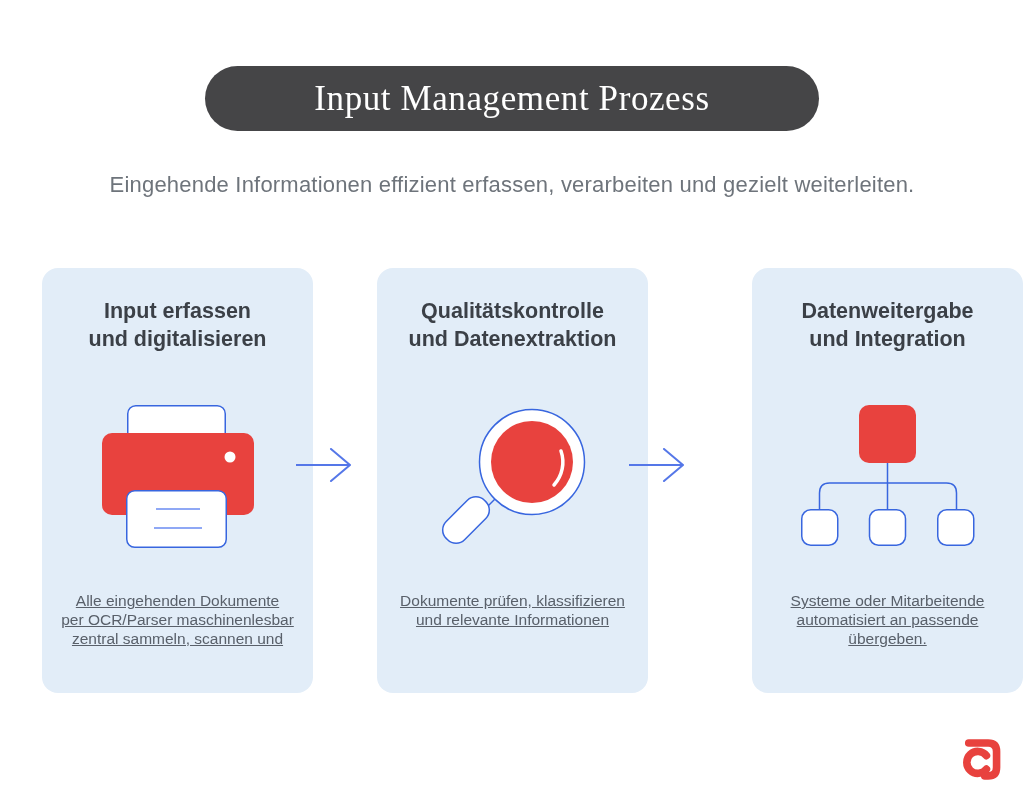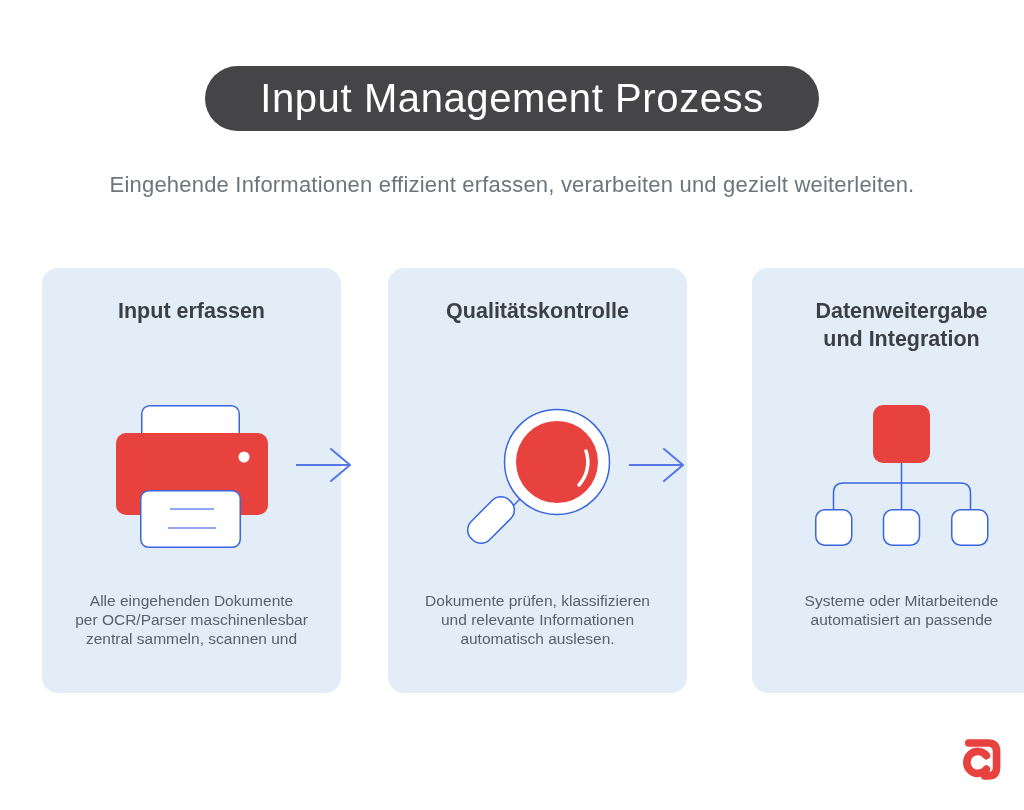--- a/index.html
+++ b/index.html
@@ -24,50 +24,50 @@
     overflow:hidden;
   }
   .canvas{position:absolute;left:0;top:0;width:1024px;height:810px;background:var(--page-bg);}
 
   .title-pill{
     position:absolute;left:205px;top:66px;width:614px;height:65px;
     background:var(--banner-bg);border-radius:33px;
     display:flex;align-items:center;justify-content:center;
   }
   .title-pill span{
-    color:var(--banner-text);font-size:40px;font-weight:500;letter-spacing:0.6px;
+    color:var(--banner-text);font-size:35px;font-weight:500;letter-spacing:0.6px;font-family:Liberation Serif, serif;
   }
 
   .subtitle{
     position:absolute;left:0;top:172px;width:1024px;text-align:center;
     font-size:22px;color:var(--subtitle-text);letter-spacing:0.2px;
   }
 
   .card{
-    position:absolute;top:268px;width:299px;height:425px;
+    position:absolute;top:268px;width:271px;height:425px;
     background:var(--card-bg);border-radius:16px;
   }
   .card-1{left:42px;}
-  .card-2{left:377px;margin-left:11px;}
+  .card-2{left:377px;}
   .card-3{left:752px;}
 
   .card-heading{
     position:absolute;top:29px;left:0;right:0;text-align:center;
     font-size:21.5px;line-height:28px;font-weight:700;color:var(--heading-text);
   }
   .card-icon{
     position:absolute;top:137px;left:0;right:0;
     display:flex;justify-content:center;
   }
   .card-2 .card-icon{top:139px;}
   .card-desc{
     position:absolute;top:323px;left:0;right:0;text-align:center;
     font-size:15.5px;line-height:19px;color:var(--body-text);
   }
-  .card-desc div{white-space:nowrap;}
+  .card-desc div{white-space:nowrap;text-decoration:underline;}
 
   .arrow{position:absolute;top:448px;width:58px;height:34px;}
   .arrow-1{left:296px;}
   .arrow-2{left:629px;}
 
   .brand-logo{position:absolute;left:951px;top:731px;width:54px;height:56px;}
 </style>
 </head>
 <body>
 
@@ -75,20 +75,21 @@
 
   <div class="title-pill">
     <span>Input Management Prozess</span>
   </div>
 
   <div class="subtitle">Eingehende Informationen effizient erfassen, verarbeiten und gezielt weiterleiten.</div>
 
   <div class="card card-1">
     <div class="card-heading">
       <span>Input erfassen</span><br>
+      <span>und digitalisieren</span>
     </div>
     <div class="card-icon">
       <svg width="152" height="143" viewBox="0 0 152 143">
         <rect x="25.75" y="0.75" width="97.5" height="56" rx="8" style="fill:#ffffff;stroke:var(--line-blue);stroke-width:1.5"></rect>
         <rect x="0" y="28" width="152" height="82" rx="10" style="fill:var(--accent-red)"></rect>
         <circle cx="128" cy="52" r="5.5" style="fill:#ffffff"></circle>
         <rect x="24.75" y="85.75" width="99.5" height="56.5" rx="8" style="fill:#ffffff;stroke:var(--line-blue);stroke-width:1.5"></rect>
         <line x1="54" y1="104" x2="98" y2="104" style="stroke:var(--light-blue-line);stroke-width:2"></line>
         <line x1="52" y1="123" x2="100" y2="123" style="stroke:var(--light-blue-line);stroke-width:2"></line>
       </svg>
@@ -103,34 +104,34 @@
   <div class="arrow arrow-1">
     <svg width="58" height="34" viewBox="0 0 58 34">
       <line x1="0" y1="17" x2="53" y2="17" style="stroke:var(--arrow-blue);stroke-width:2"></line>
       <polyline points="35,1 54,17 35,33" style="fill:none;stroke:var(--arrow-blue);stroke-width:2;stroke-linecap:round;stroke-linejoin:round"></polyline>
     </svg>
   </div>
 
   <div class="card card-2">
     <div class="card-heading">
       <span>Qualitätskontrolle</span><br>
+      <span>und Datenextraktion</span>
     </div>
     <div class="card-icon">
       <svg width="148" height="142" viewBox="0 0 148 142">
         <line x1="56" y1="92" x2="46" y2="102" style="stroke:var(--line-blue);stroke-width:1.5"></line>
         <rect x="0" y="100" width="54" height="26" rx="12" transform="rotate(-45 27 113)" style="fill:#ffffff;stroke:var(--line-blue);stroke-width:1.5"></rect>
         <circle cx="93" cy="55" r="52.5" style="fill:#ffffff;stroke:var(--line-blue);stroke-width:1.5"></circle>
         <circle cx="93" cy="55" r="41" style="fill:var(--accent-red)"></circle>
         <path d="M122 44 A34 34 0 0 1 115 78" style="fill:none;stroke:#ffffff;stroke-width:3.5;stroke-linecap:round"></path>
       </svg>
     </div>
     <div class="card-desc">
       <div>Dokumente prüfen, klassifizieren</div>
       <div>und relevante Informationen</div>
-      <div>automatisch auslesen.</div>
     </div>
   </div>
 
   <div class="arrow arrow-2">
     <svg width="58" height="34" viewBox="0 0 58 34">
       <line x1="0" y1="17" x2="53" y2="17" style="stroke:var(--arrow-blue);stroke-width:2"></line>
       <polyline points="35,1 54,17 35,33" style="fill:none;stroke:var(--arrow-blue);stroke-width:2;stroke-linecap:round;stroke-linejoin:round"></polyline>
     </svg>
   </div>
 
@@ -145,20 +146,21 @@
         <line x1="86.5" y1="58" x2="86.5" y2="104" style="stroke:var(--line-blue);stroke-width:1.5"></line>
         <path d="M18.5 104 L18.5 88 Q18.5 78 28.5 78 L145.5 78 Q155.5 78 155.5 88 L155.5 104" style="fill:none;stroke:var(--line-blue);stroke-width:1.5"></path>
         <rect x="0.75" y="104.75" width="36" height="35.5" rx="9" style="fill:#ffffff;stroke:var(--line-blue);stroke-width:1.5"></rect>
         <rect x="68.5" y="104.75" width="36" height="35.5" rx="9" style="fill:#ffffff;stroke:var(--line-blue);stroke-width:1.5"></rect>
         <rect x="136.75" y="104.75" width="36" height="35.5" rx="9" style="fill:#ffffff;stroke:var(--line-blue);stroke-width:1.5"></rect>
       </svg>
     </div>
     <div class="card-desc">
       <div>Systeme oder Mitarbeitende</div>
       <div>automatisiert an passende</div>
+      <div>übergeben.</div>
     </div>
   </div>
 
   <div class="brand-logo">
     <svg width="54" height="56" viewBox="0 0 64 64">
       <g style="fill:none;stroke:var(--accent-red);stroke-width:9;stroke-linecap:round;stroke-linejoin:round">
         <path d="M42 28 A13 13 0 1 0 42 44"></path>
         <path d="M21 13 L44 13 Q54 13 54 23 L54 42 Q54 52 44 52 L40 52"></path>
       </g>
     </svg>

